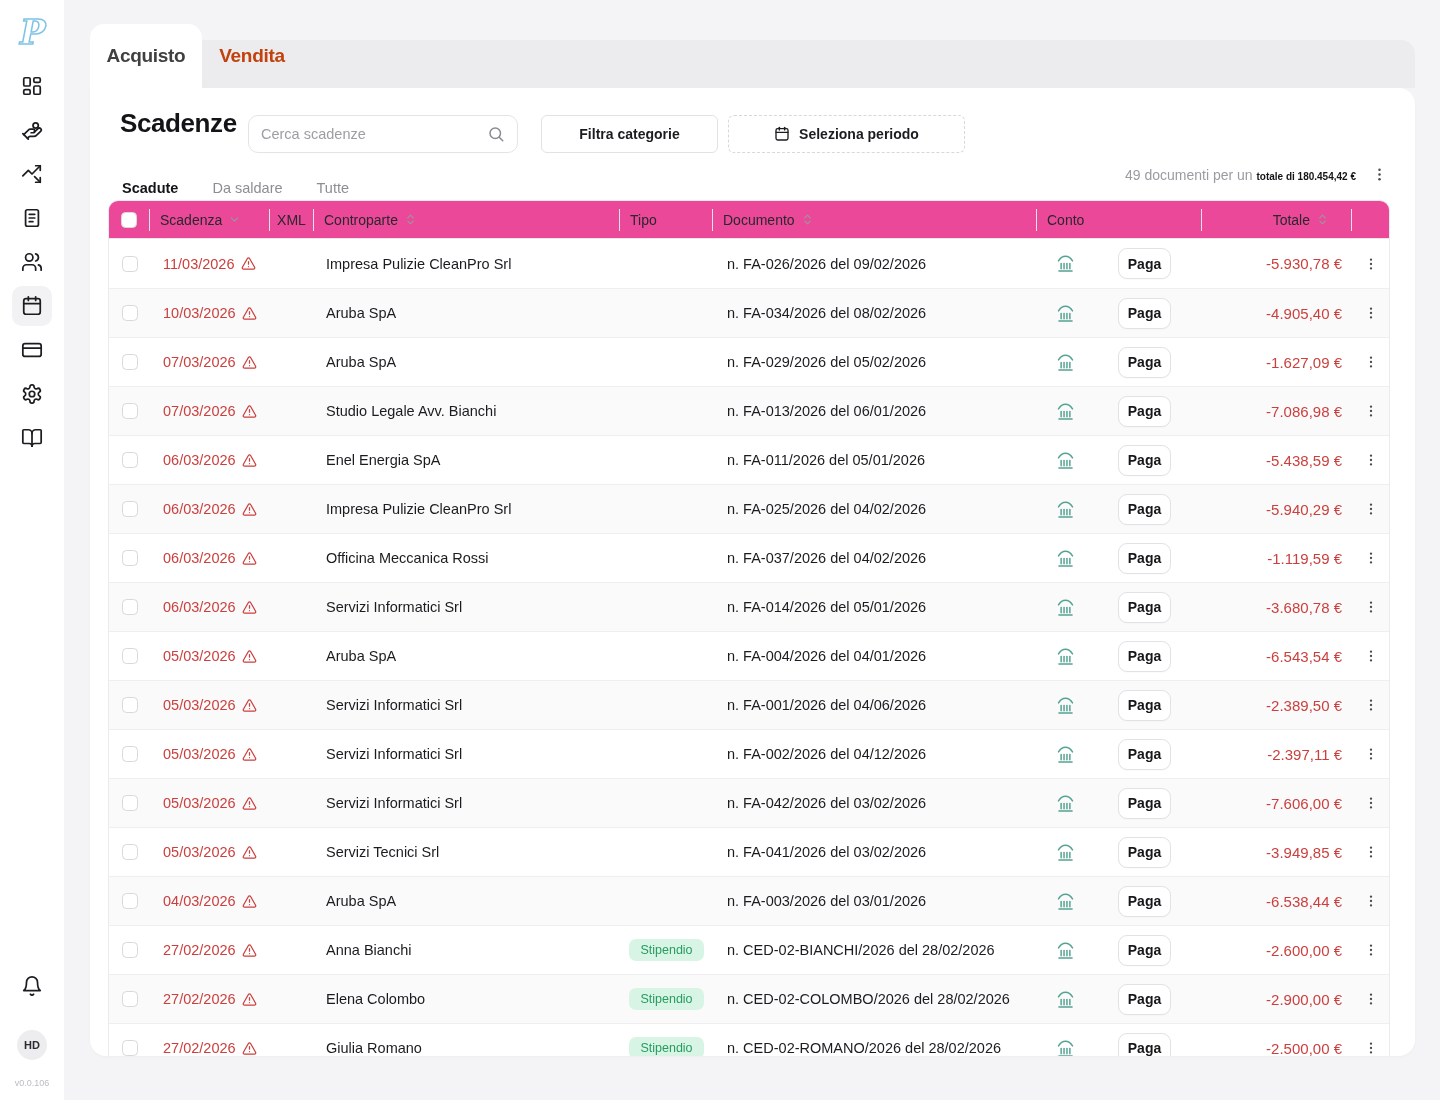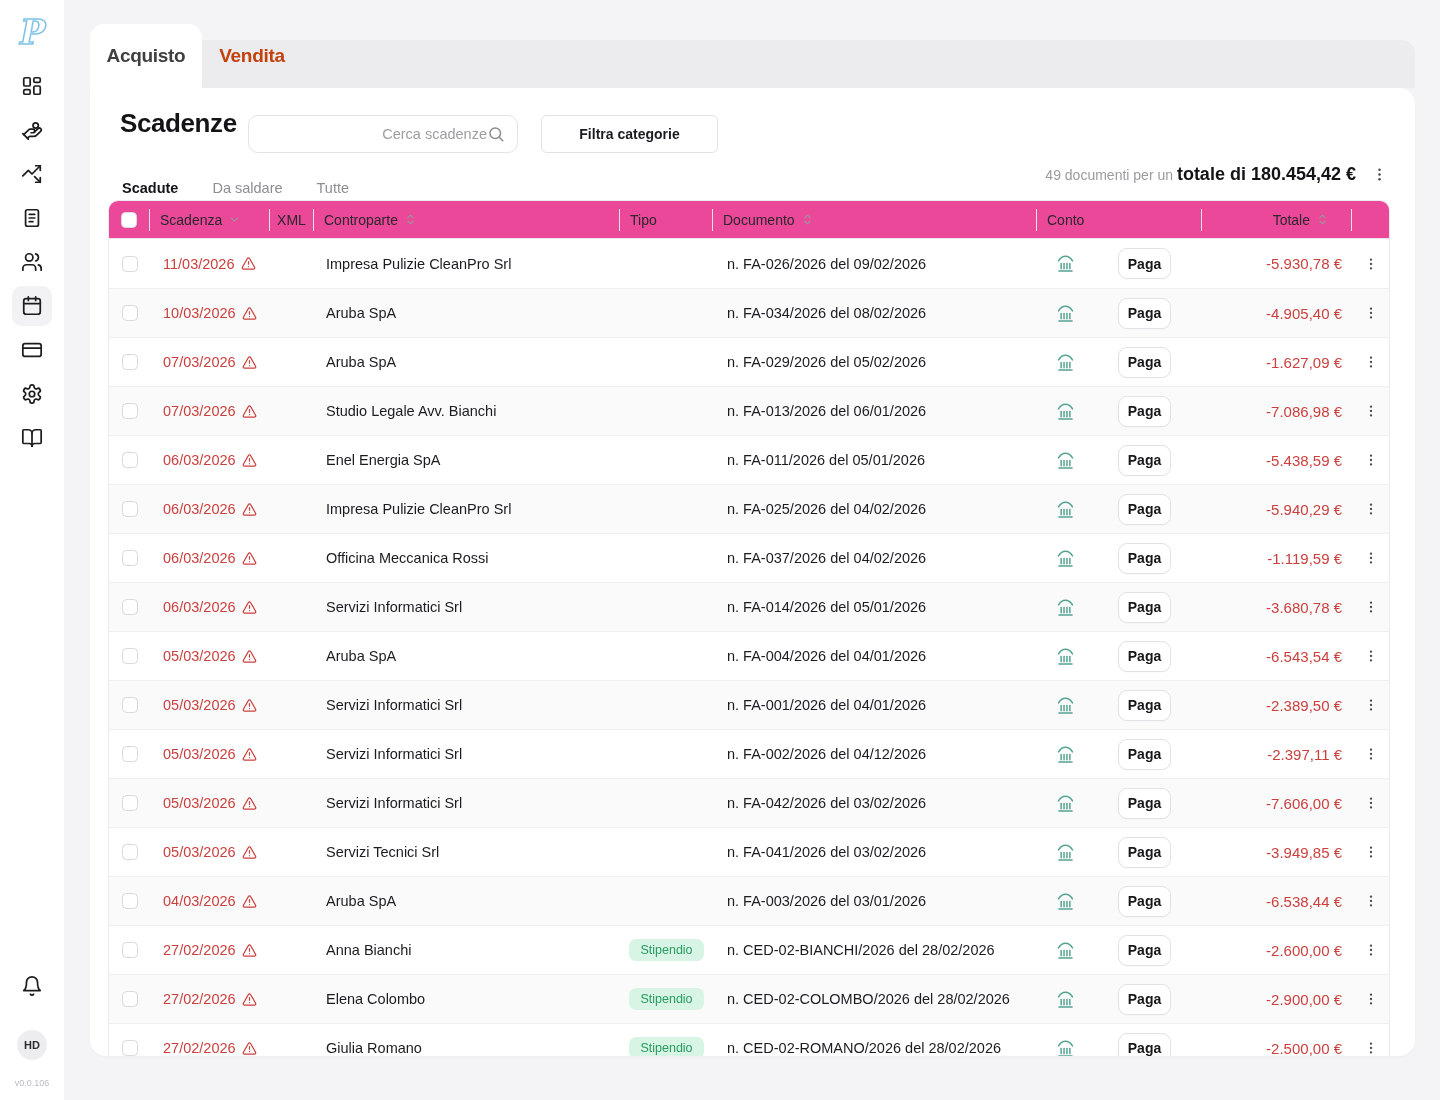--- a/index.html
+++ b/index.html
@@ -51,39 +51,39 @@
   }
   .page-title { position:absolute; left:30px; top:20px; font-size:26px; font-weight:700; letter-spacing:-0.4px; color:#141418; }
 
   .search-box {
     position:absolute; left:158px; top:27px; width:270px; height:38px;
     border:1px solid #e4e4e7; border-radius:10px; background:#fff;
     display:flex; align-items:center; padding:0 12px;
   }
   .search-box input {
     border:none; outline:none; flex:1; font-family:"Liberation Sans",sans-serif;
-    font-size:14.5px; color:#15803d; background:transparent;text-align:right;
+    font-size:14.5px; color:#15803d; background:transparent;
   }
   .search-box input::placeholder { color:#9d9da4; }
 
   .btn {
     position:absolute; top:27px; height:38px; background:#fff; border:1px solid #e2e2e6;
     border-radius:6px; font-family:"Liberation Sans",sans-serif; font-size:14px; font-weight:600;
     color:#1c1c20; cursor:pointer; display:flex; align-items:center; justify-content:center; gap:9px;
   }
   .btn-filter { left:451px; width:177px; }
   .btn-period { left:638px; width:237px; border:1.5px dashed #d7d7dc; }
 
   .subtabs { position:absolute; left:32px; top:76px; display:flex; gap:34px; }
   .subtab { font-size:14.5px; font-weight:500; color:#8d8d94; padding-bottom:9px; cursor:pointer; border-bottom:2.5px solid transparent;margin-top:16px; }
   .subtab.active { color:#141418; font-weight:600; border-bottom-color:var(--accent,#47a5c9); }
 
   .summary { position:absolute; right:26px; top:76px; display:flex; align-items:center; gap:14px; }
   .sum-text { font-size:14px; color:#9b9ba2; }
-  .sum-text b { color:#141418; font-weight:700; font-size:18px; }
+  .sum-text b { color:#141418; font-weight:700; font-size:10px; }
   .icon-btn { border:none; background:transparent; cursor:pointer; color:#4a4a50; padding:2px; }
 
   
   .table {
     position:absolute; left:18px; top:112px; width:1282px;
     border:1px solid #ebebee; border-bottom:none; border-radius:10px 10px 0 0;
   }
   .thead, .trow {
     display:grid;
     grid-template-columns:41px 120px 44px 306px 93px 324px 165px 150px 37px;
@@ -229,20 +229,29 @@
   <div class="search-box">
     <input type="text" placeholder="Cerca scadenze" style="">
     <svg width="18" height="18" viewBox="0 0 24 24" fill="none" stroke="#8a8a92" stroke-width="2" stroke-linecap="round" stroke-linejoin="round">
         <circle cx="11" cy="11" r="7"></circle>
         <path d="m21 21-4.35-4.35"></path>
       </svg>
   </div>
 
   <button class="btn btn-filter">Filtra categorie</button>
 
+  <button class="btn btn-period">
+    <svg width="16" height="16" viewBox="0 0 24 24" fill="none" stroke="#1c1c20" stroke-width="2" stroke-linecap="round" stroke-linejoin="round">
+        <rect x="3" y="4" width="18" height="17" rx="2.5"></rect>
+        <path d="M8 2v4"></path>
+        <path d="M16 2v4"></path>
+        <path d="M3 9.5h18"></path>
+      </svg>
+    <span>Seleziona periodo</span>
+  </button>
 
   <div class="subtabs">
     <div class="subtab active">Scadute</div>
     <div class="subtab">Da saldare</div>
     <div class="subtab">Tutte</div>
   </div>
 
   <div class="summary">
     <div class="sum-text">
       <span>49 documenti per un</span>
@@ -717,21 +726,21 @@
               <path d="M12 9v4"></path>
               <path d="M12 17h.01"></path>
             </svg>
     </div>
     <div class="c c-xml"></div>
     <div class="c c-cp">
             <span>Servizi Informatici Srl</span>
           </div>
     <div class="c c-tipo"></div>
     <div class="c c-doc">
-            <span>n. FA-001/2026 del 04/01/2026</span>
+            <span>n. FA-001/2026 del 04/06/2026</span>
           </div>
     <div class="c c-conto">
       <svg class="bank-ic" width="21" height="21" viewBox="0 0 24 24" fill="none" stroke="currentColor" stroke-width="1.7" stroke-linecap="round" stroke-linejoin="round">
               <path d="M4 9c2.2-3.7 4.7-5.4 8-5.4S17.8 5.3 20 9"></path>
               <path d="M7 12v6"></path>
               <path d="M10.33 12v6"></path>
               <path d="M13.66 12v6"></path>
               <path d="M17 12v6"></path>
               <path d="M4.5 20.5h15"></path>
             </svg>

